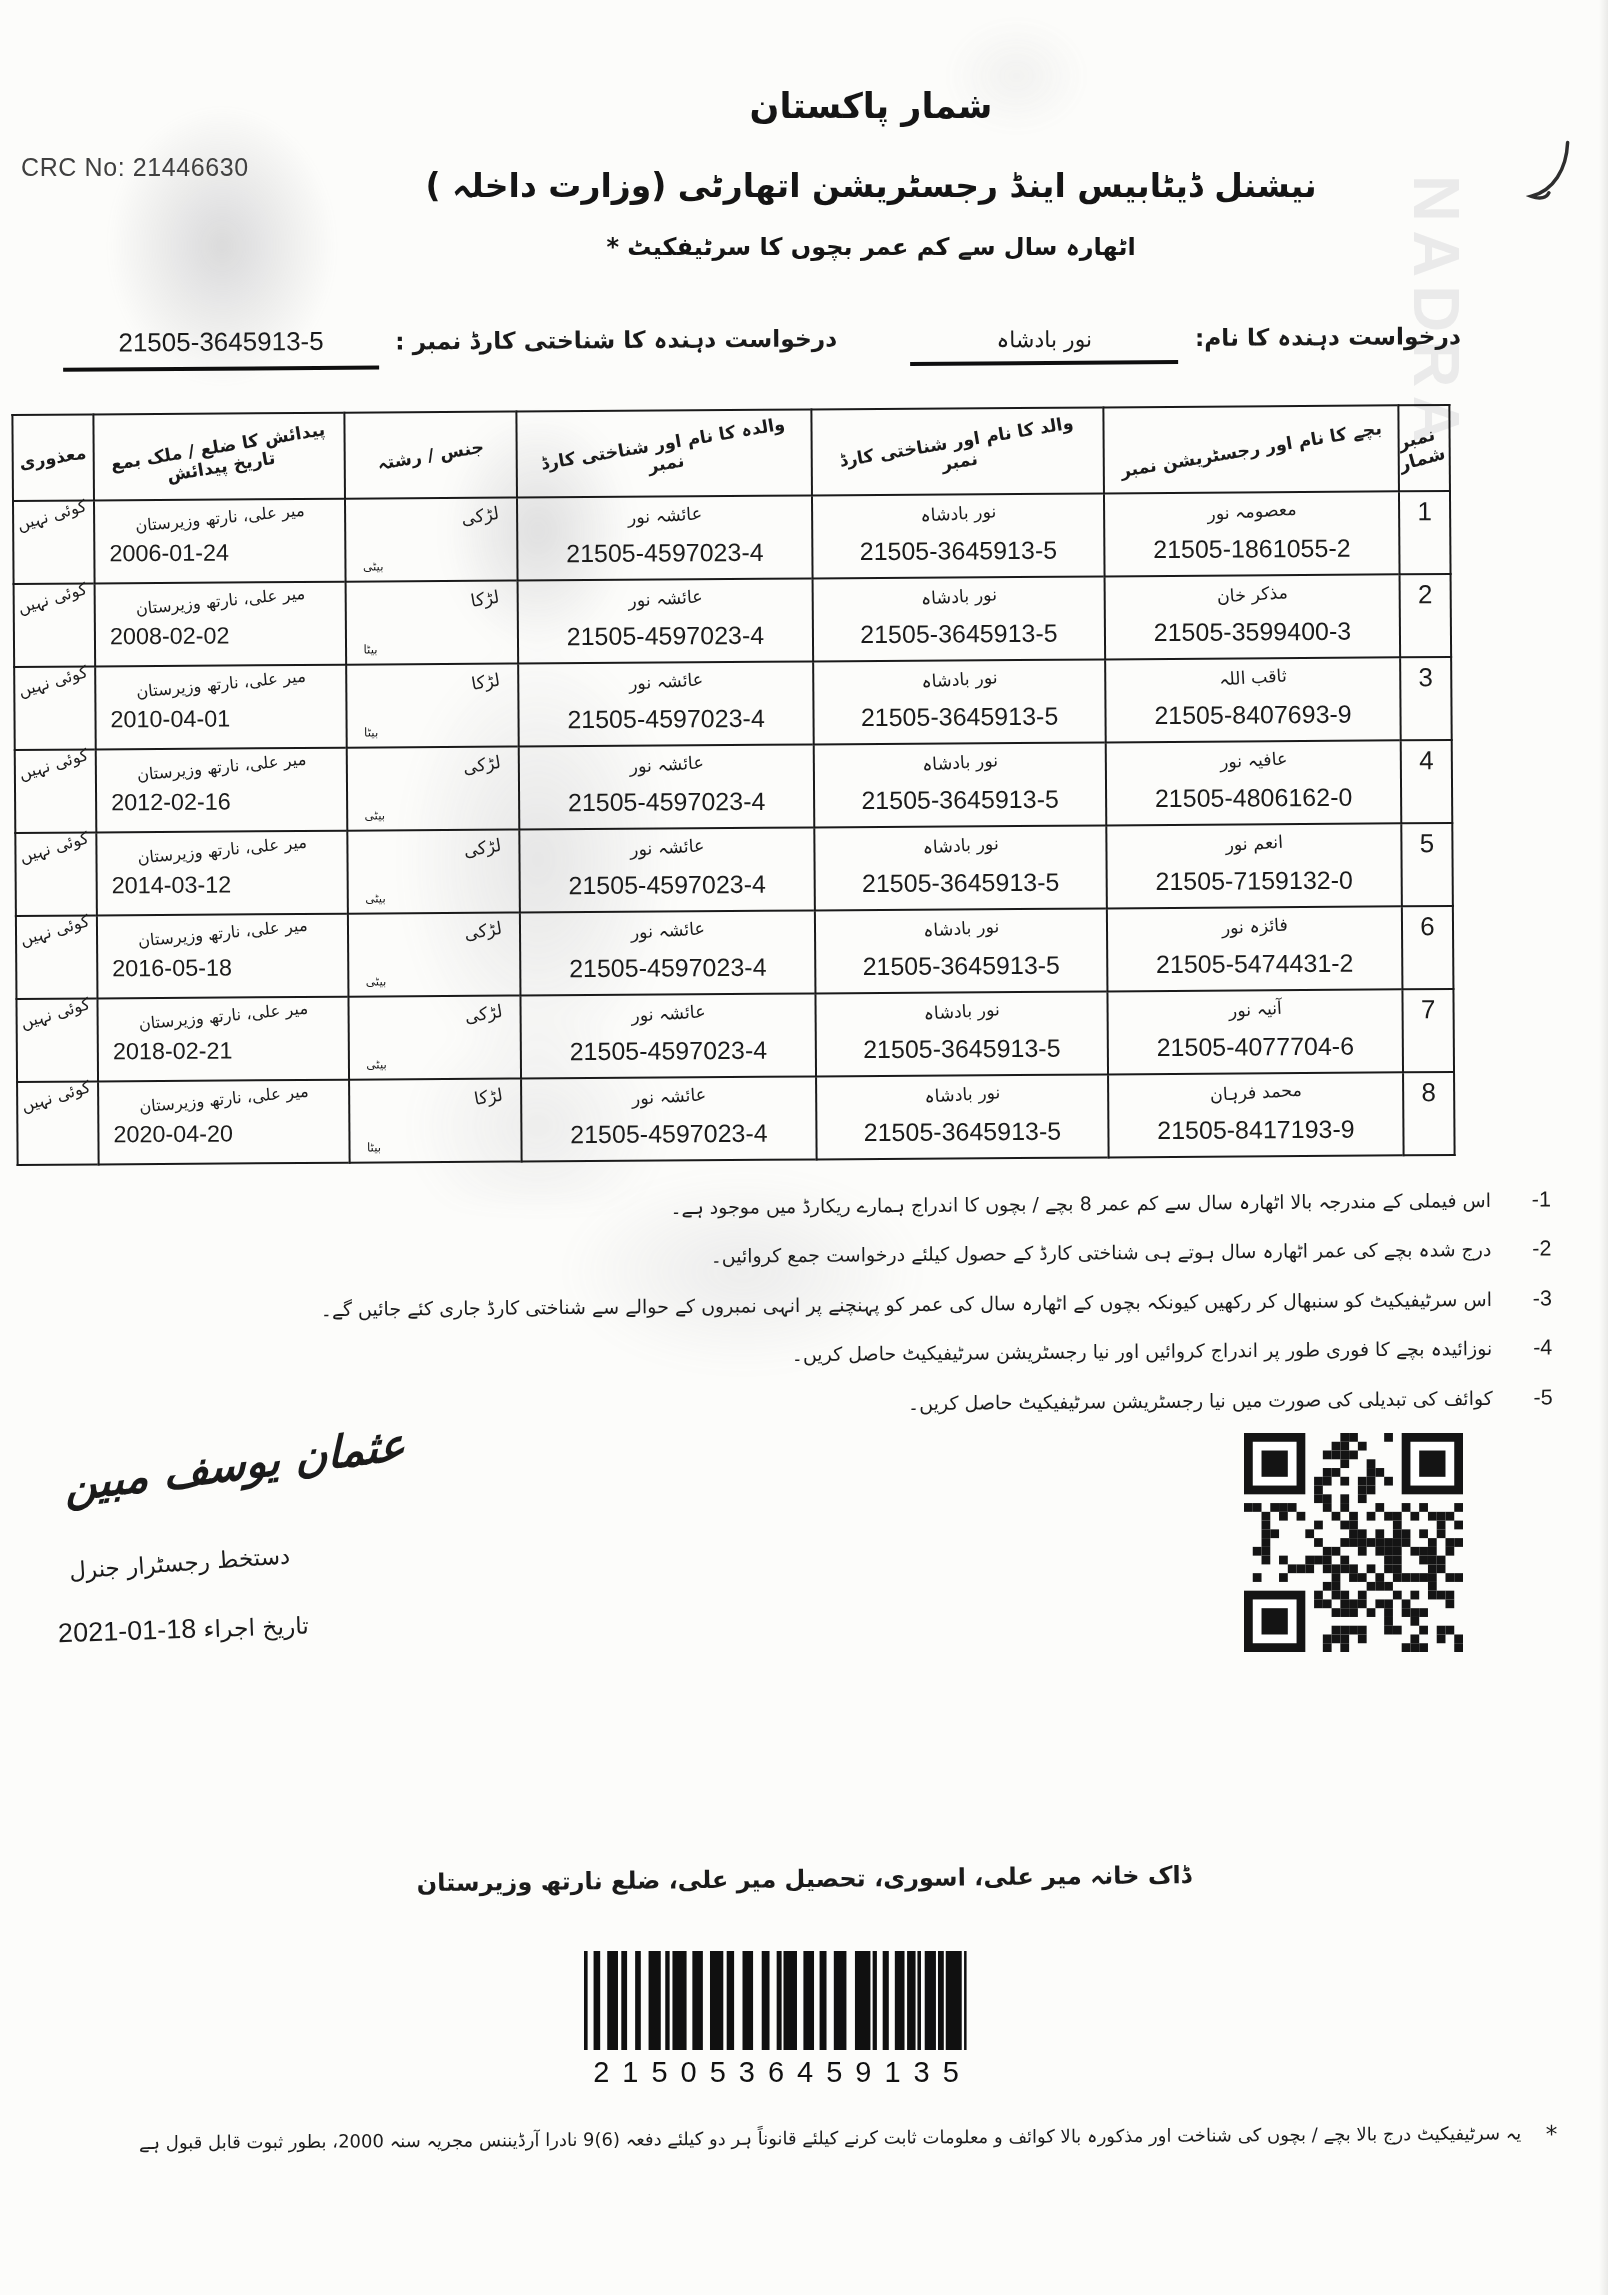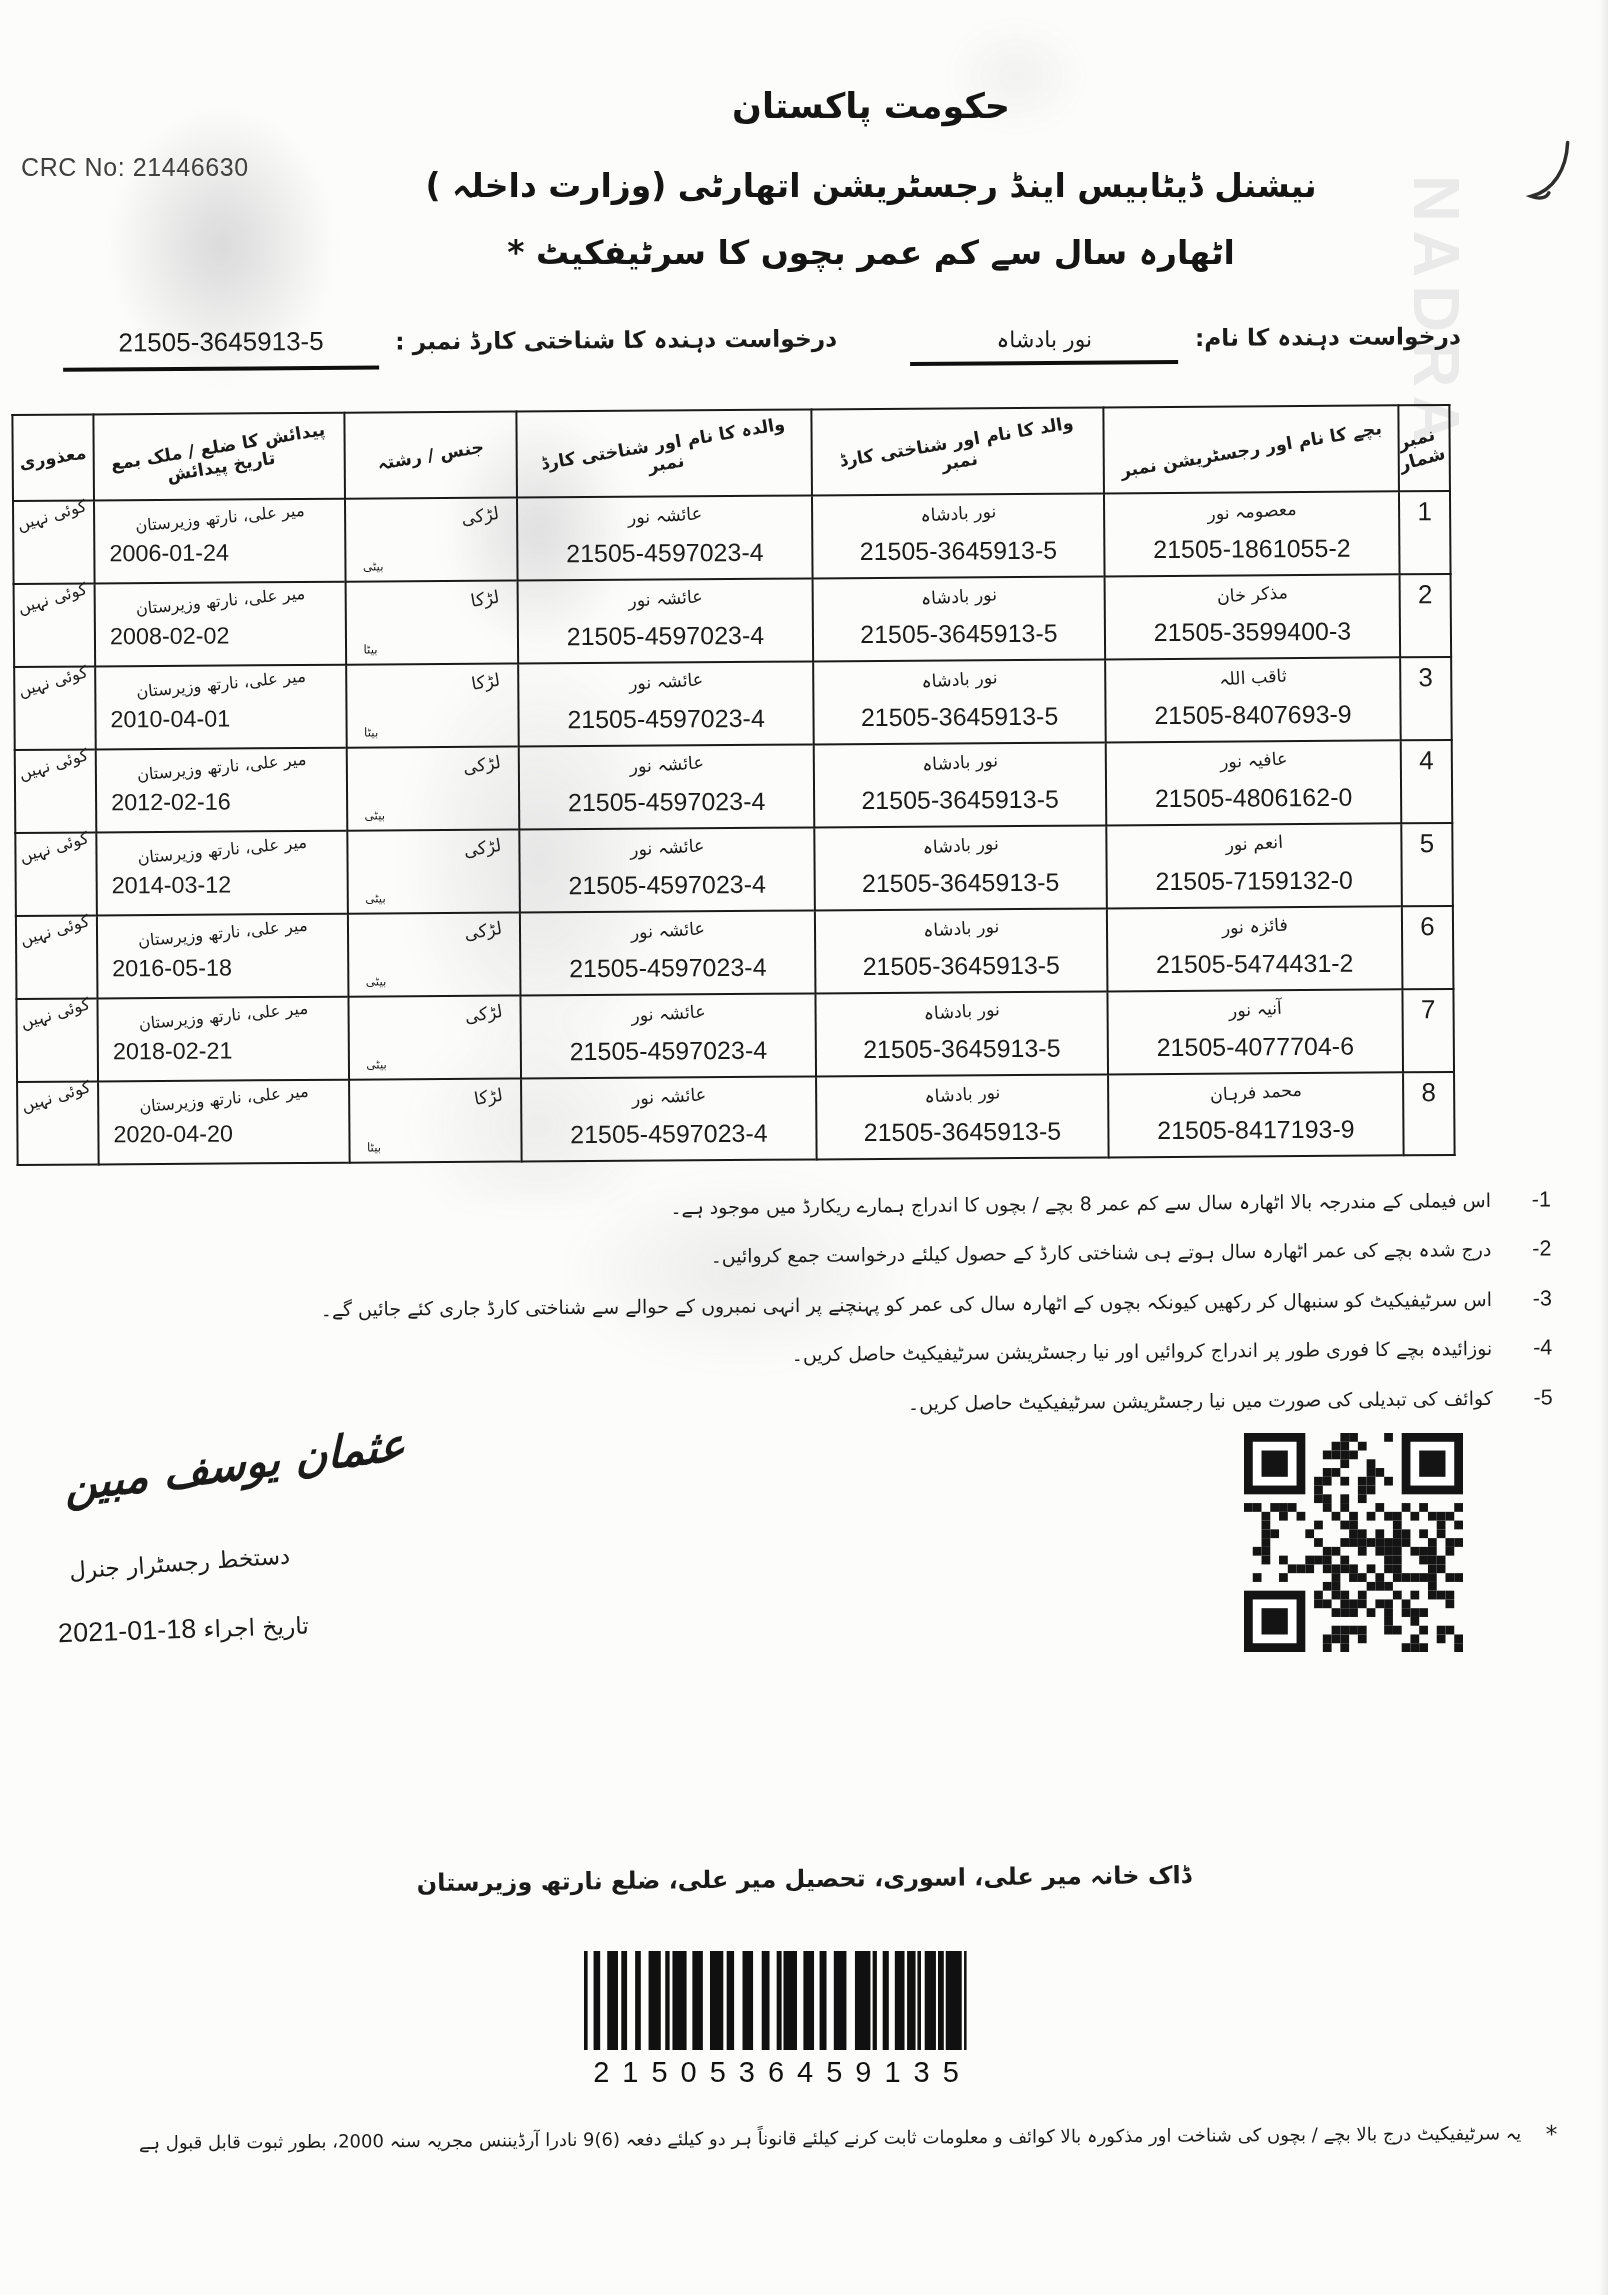--- a/index.html
+++ b/index.html
@@ -32,21 +32,21 @@
   .inkmark{left:1523px;top:139px;}
 
   
   .crc{left:21px;top:153px;font-size:25px;letter-spacing:0.6px;color:#404040;}
 
   
   .hdr{left:calc(50% + 67px);transform:translateX(-50%);white-space:nowrap;
     direction:rtl;font-weight:700;color:#151515;}
   .hdr1{top:86px;font-size:35px;}
   .hdr2{top:158px;font-size:33px;margin-top:8px;}
-  .hdr3{top:233px;font-size:33px;}
+  .hdr3{top:233px;font-size:24px;}
 
   
   .applicant{left:47px;width:1414px;top:323px;direction:rtl;display:flex;
     justify-content:space-between;align-items:flex-end;transform:rotate(-.4deg);}
   .applicant .lbl{font-size:23.4px;font-weight:600;padding-bottom:11.7px;white-space:nowrap;}
   .fill{display:inline-block;text-align:center;border-bottom:4.1px solid #0f0f0f;
     padding:0 11.7px 9.4px 11.7px;margin:0 16.4px;font-size:22px;}
   .fill.id{min-width:292px;font-size:26px;}
   .fill.nm{min-width:245px;}
 
@@ -110,21 +110,21 @@
 <div class="abs edge-r"></div>
 <div class="abs nadra-wm">NADRA</div>
 <div class="abs inkmark">
   <svg width="53" height="76" viewBox="0 0 90 130">
       <path d="M76,6 C74,52 52,88 14,98 C30,104 40,100 44,92" fill="none" stroke="#2e2e2e" stroke-width="6" stroke-linecap="round"></path>
     </svg>
 </div>
 
 <div class="abs crc num">CRC No: 21446630</div>
 
-<div class="abs hdr hdr1">حکومت پاکستان</div>
+<div class="abs hdr hdr1">شمار پاکستان</div>
 <div class="abs hdr hdr2">نیشنل ڈیٹابیس اینڈ رجسٹریشن اتھارٹی (وزارت داخلہ )</div>
 <div class="abs hdr hdr3">اٹھارہ سال سے کم عمر بچوں کا سرٹیفکیٹ *</div>
 
 <div class="abs applicant">
   <div>
     <span class="lbl">درخواست دہندہ کا نام:</span><span class="fill nm">نور بادشاہ</span>
   </div>
   <div>
     <span class="lbl">درخواست دہندہ کا شناختی کارڈ نمبر :</span><span class="fill id num" dir="ltr">21505-3645913-5</span>
   </div>

